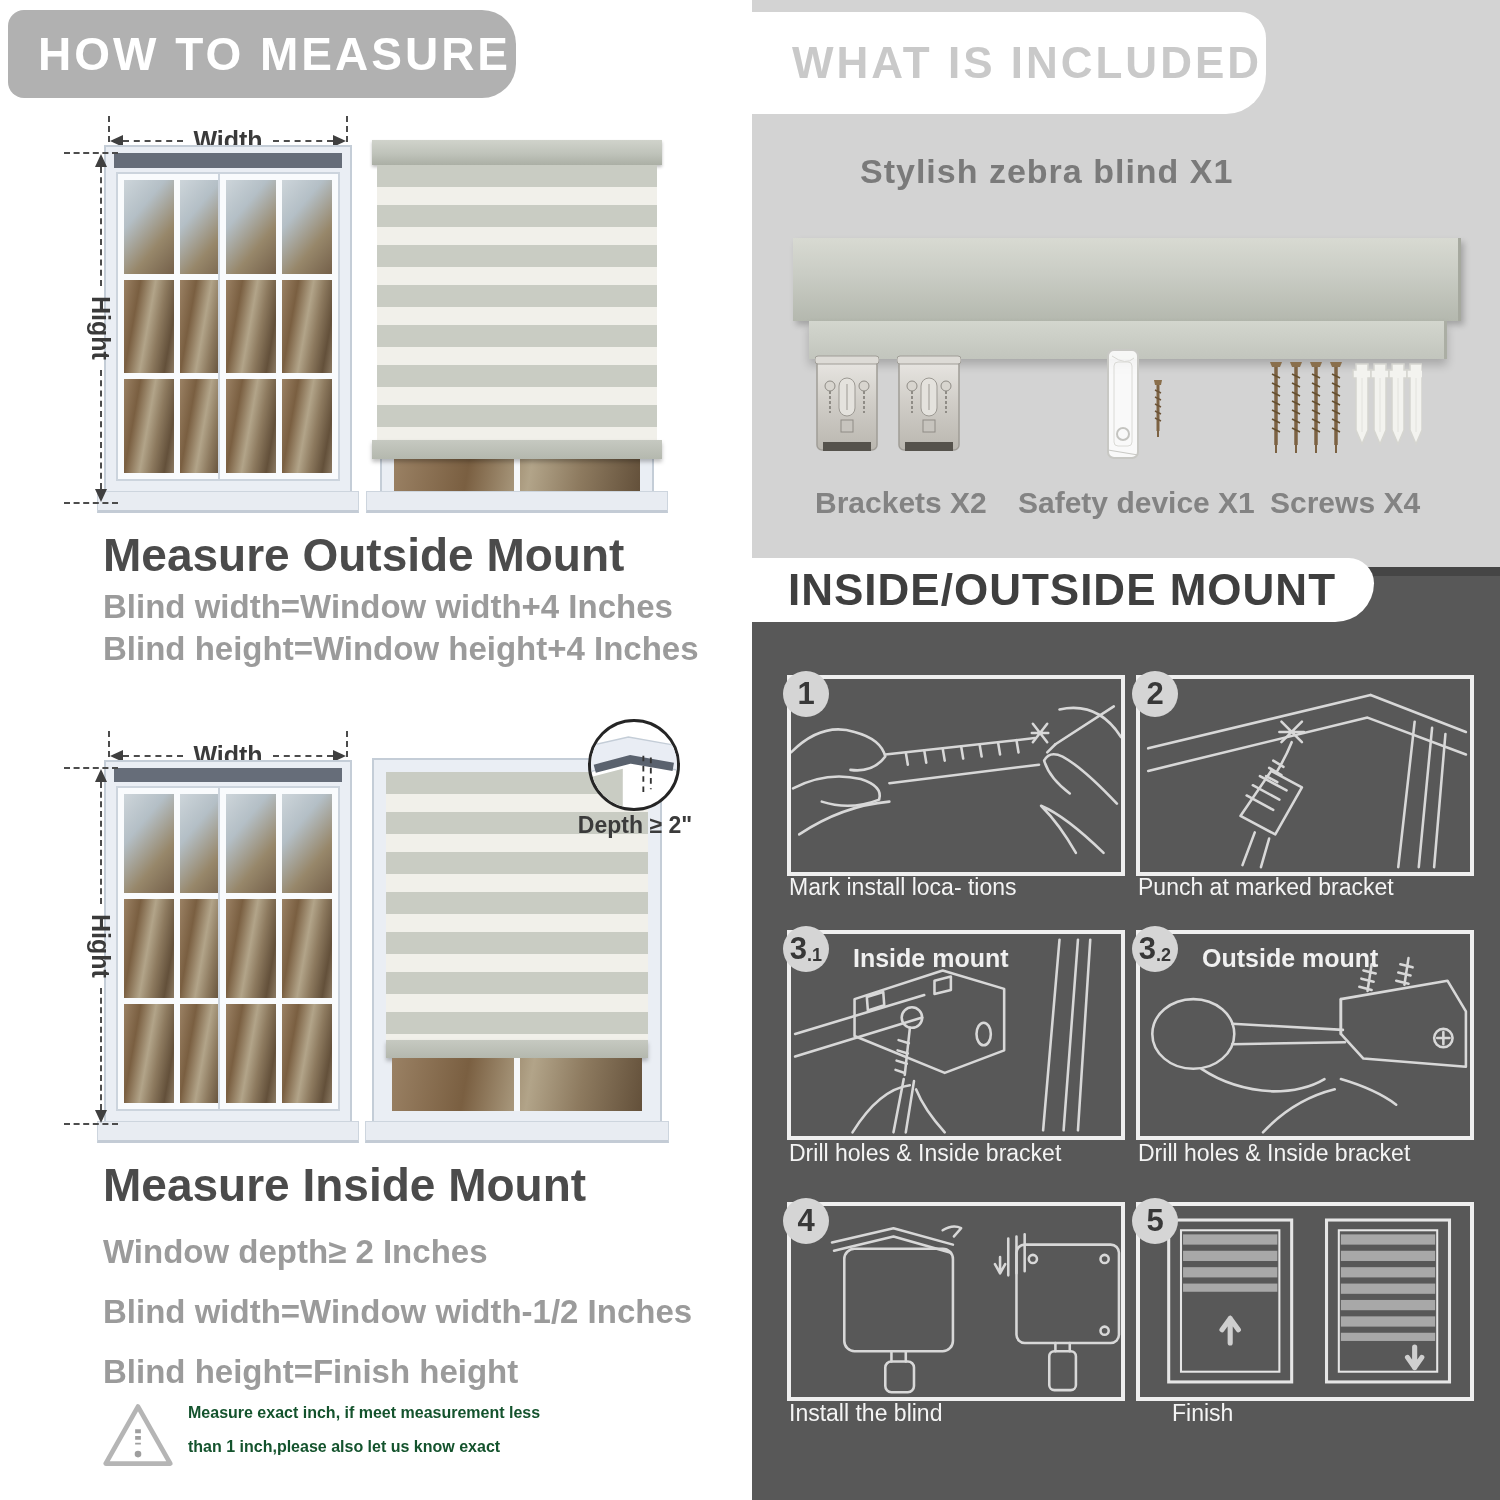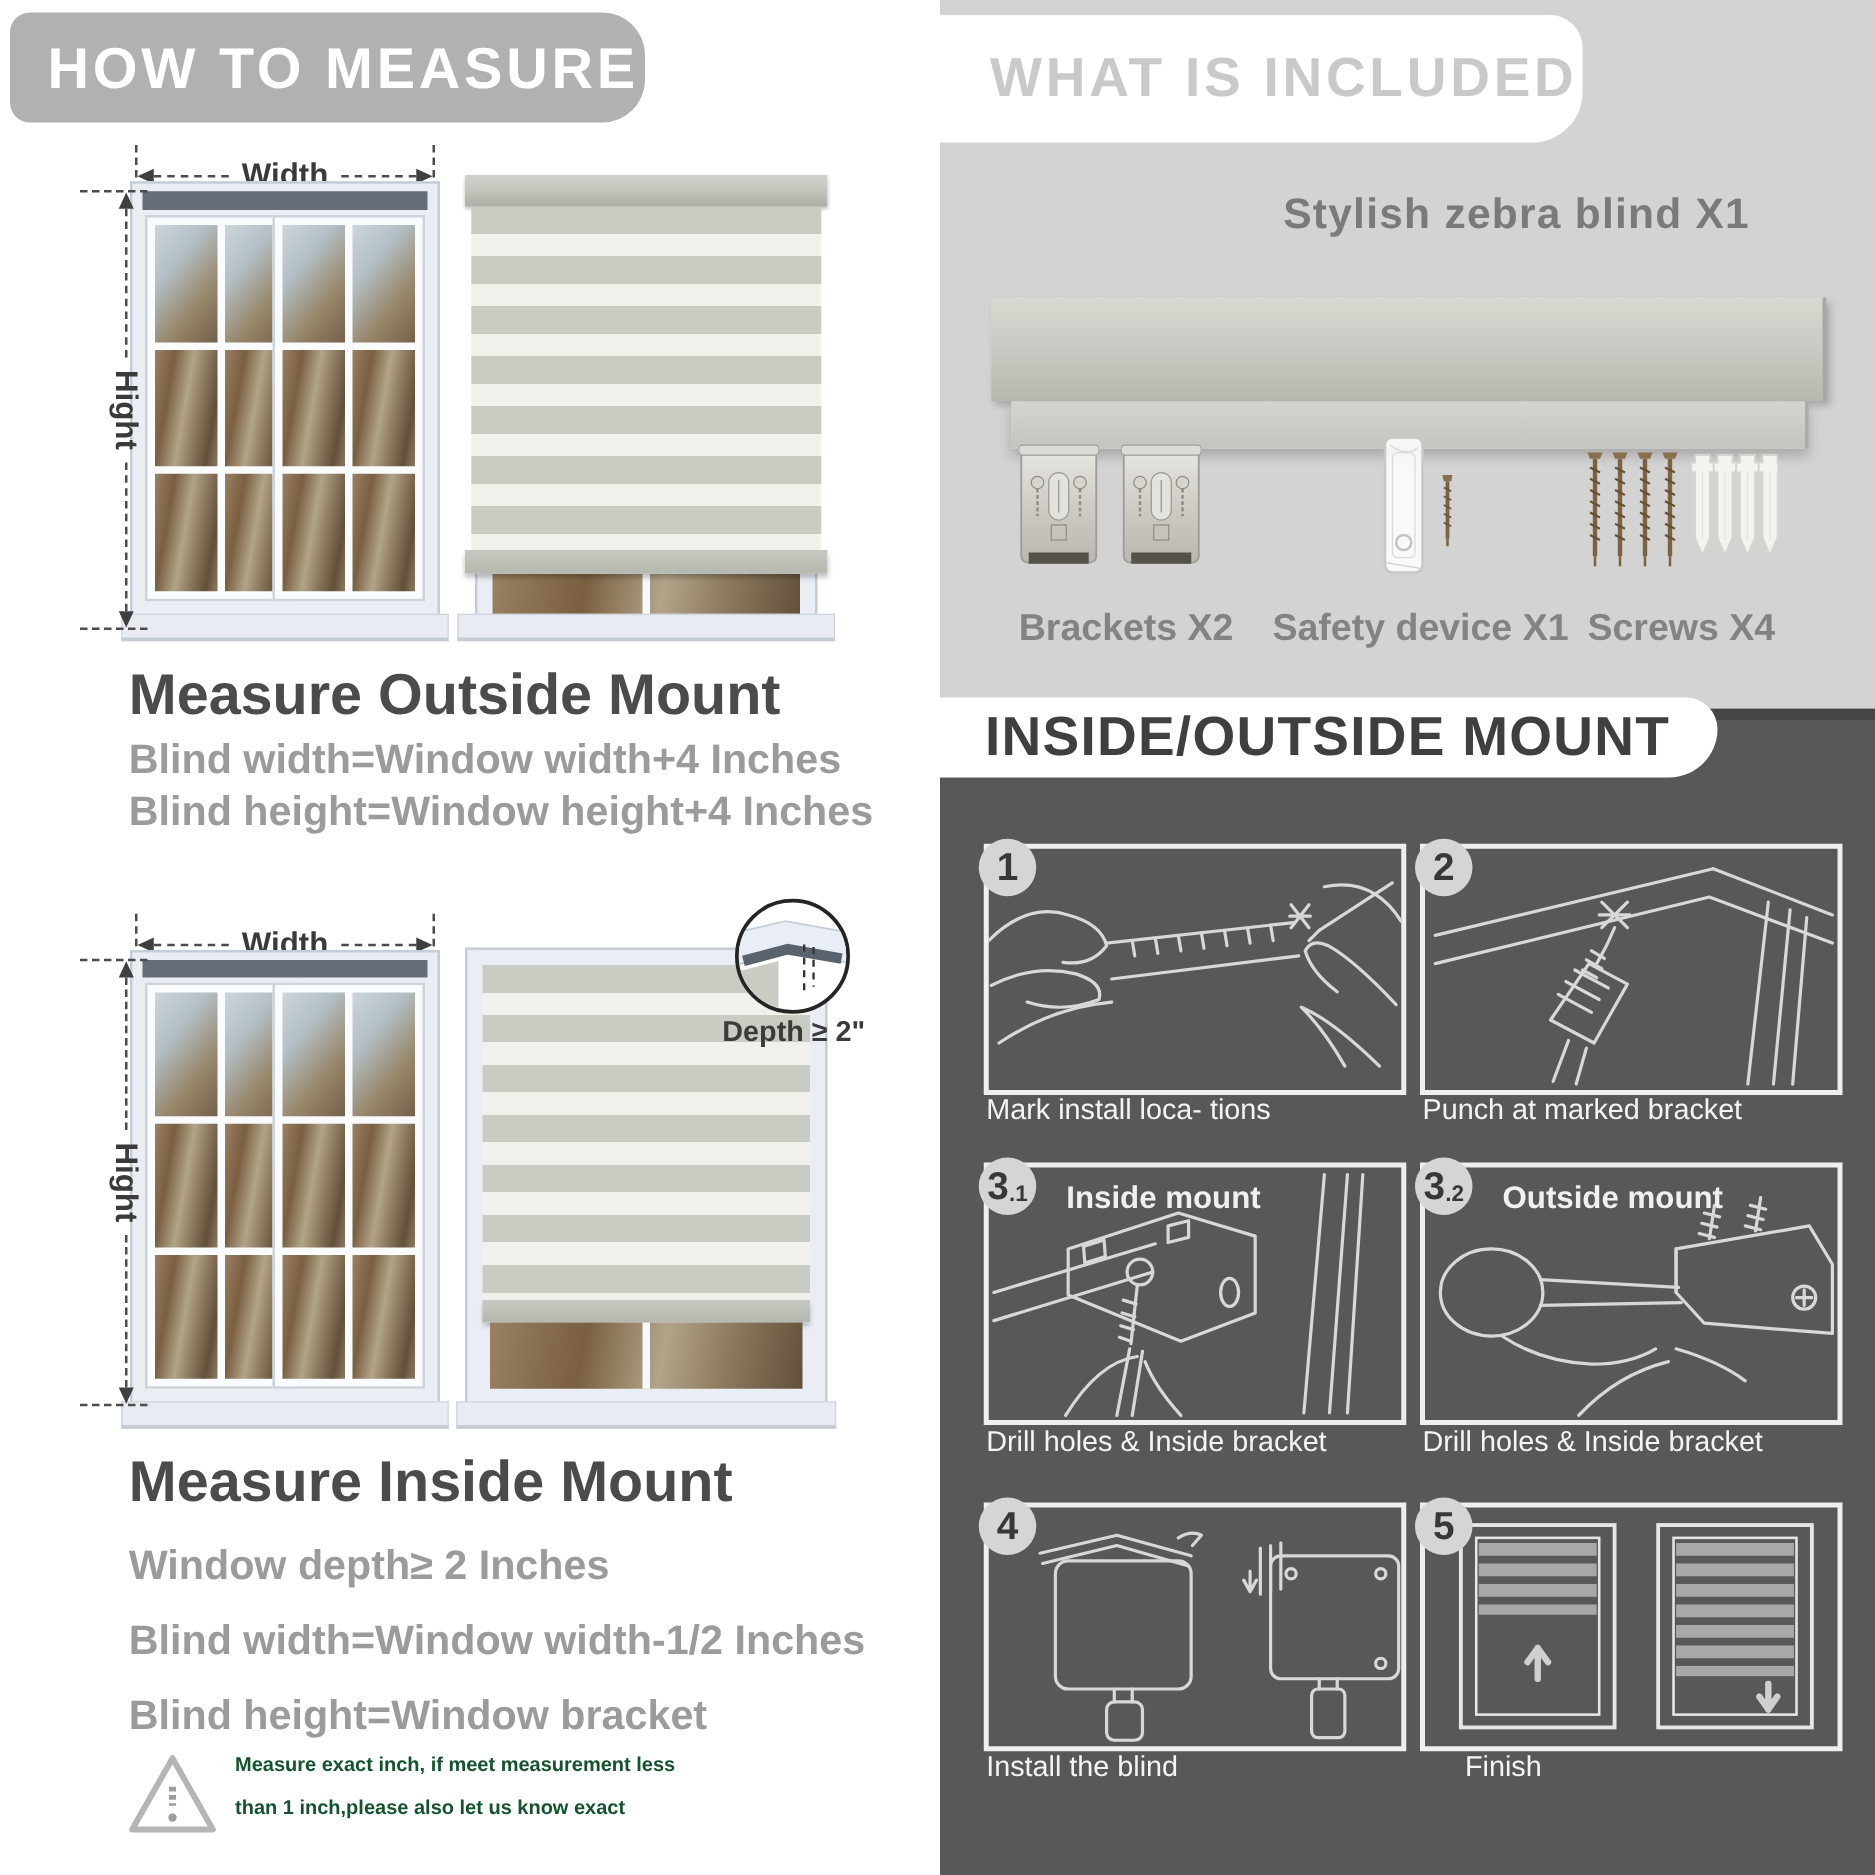--- a/index.html
+++ b/index.html
@@ -45,21 +45,21 @@
   .rail{background:linear-gradient(180deg,#c6c9c1 0%,#b4b8ae 100%);box-shadow:0 3px 4px rgba(0,0,0,.25);}
   .photo{background:linear-gradient(100deg,#9a8164 0%,#7a5f41 30%,#b2a489 55%,#8d7a5f 75%,#63503a 100%);}
   .muntin{position:absolute;background:#f6f8fa;}
 
   
   .h-measure{font-size:46px;font-weight:700;color:#4b4b4b;white-space:nowrap;}
   .t-body{font-size:33px;font-weight:700;color:#9b9b9b;white-space:nowrap;}
   .t-note{font-size:16px;font-weight:700;color:#14532d;line-height:34px;white-space:nowrap;}
   .t-depth{font-size:23px;font-weight:700;color:#3b3b3b;text-align:center;}
   .t-item{font-size:30px;font-weight:700;color:#838383;text-align:center;white-space:nowrap;}
-  .t-blindlabel{font-size:34px;font-weight:700;color:#7a7a7a;text-align:right;letter-spacing:1px;}
+  .t-blindlabel{font-size:34px;font-weight:700;color:#7a7a7a;text-align:left;letter-spacing:1px;}
 
   
   .bar-main{background:linear-gradient(180deg,#d8dad2 0%,#c9ccc4 45%,#b4b8ae 100%),
     repeating-linear-gradient(90deg,rgba(255,255,255,.05) 0 2px,rgba(0,0,0,.03) 2px 4px);
     background-blend-mode:normal;border-right:3px solid #a6a99f;box-shadow:3px 4px 6px rgba(0,0,0,.22);}
   .bar-lower{background:linear-gradient(180deg,#d3d6ce 0%,#c2c5bd 100%);border-right:3px solid #abaea4;
     box-shadow:0 6px 9px rgba(0,0,0,.2);}
 
   
   .panel{position:absolute;border:4px solid #efefef;background:#585858;}
@@ -214,21 +214,21 @@
       <path d="M4,50 L42,40 L88,48" stroke="#5a626e" stroke-width="9" fill="none"></path>
       <path d="M56,36 V78" stroke="#333" stroke-width="2" stroke-dasharray="6 5" fill="none"></path>
       <path d="M64,38 V72" stroke="#333" stroke-width="2" stroke-dasharray="6 5" fill="none"></path>
     </svg>
   </div>
   <div class="abs t-depth" style="left:575px;top:812px;width:120px">Depth ≥ 2"</div>
 
   <div class="abs h-measure" style="left:103px;top:1158px">Measure Inside Mount</div>
   <div class="abs t-body" style="left:103px;top:1233px">Window depth≥ 2 Inches</div>
   <div class="abs t-body" style="left:103px;top:1293px">Blind width=Window width-1/2 Inches</div>
-  <div class="abs t-body" style="left:103px;top:1353px">Blind height=Window bracket</div>
+  <div class="abs t-body" style="left:103px;top:1353px">Blind height=Finish height</div>
 
   <div class="abs" style="left:100px;top:1400px;width:76px;height:72px">
     <svg viewBox="0 0 80 74" width="76" height="72">
       <path d="M40,6 L74,66 L6,66 Z" fill="none" stroke="#b5b5b5" stroke-width="5" stroke-linejoin="round"></path>
       <path d="M40,30 v16" stroke="#9e9e9e" stroke-width="6" stroke-dasharray="4 3"></path>
       <circle cx="40" cy="56" r="3.5" fill="#9e9e9e"></circle>
     </svg>
   </div>
   <div class="abs t-note" style="left:188px;top:1396px">
     <div>Measure exact inch, if meet measurement less</div>

